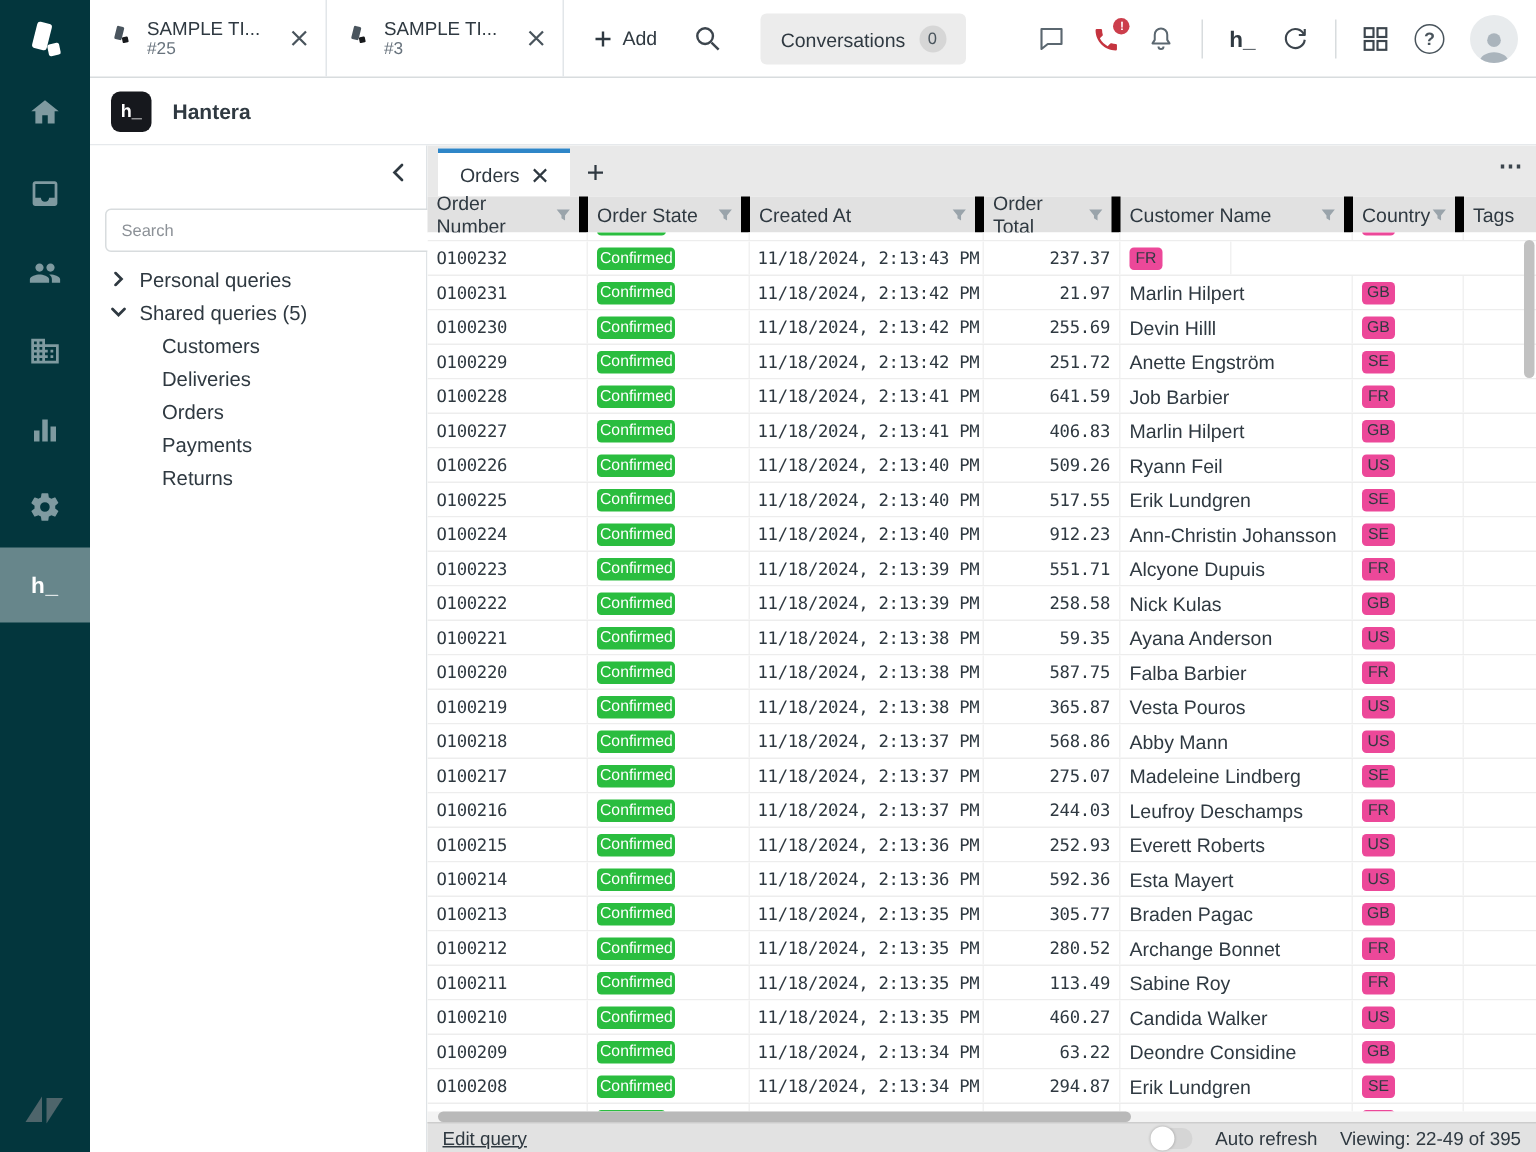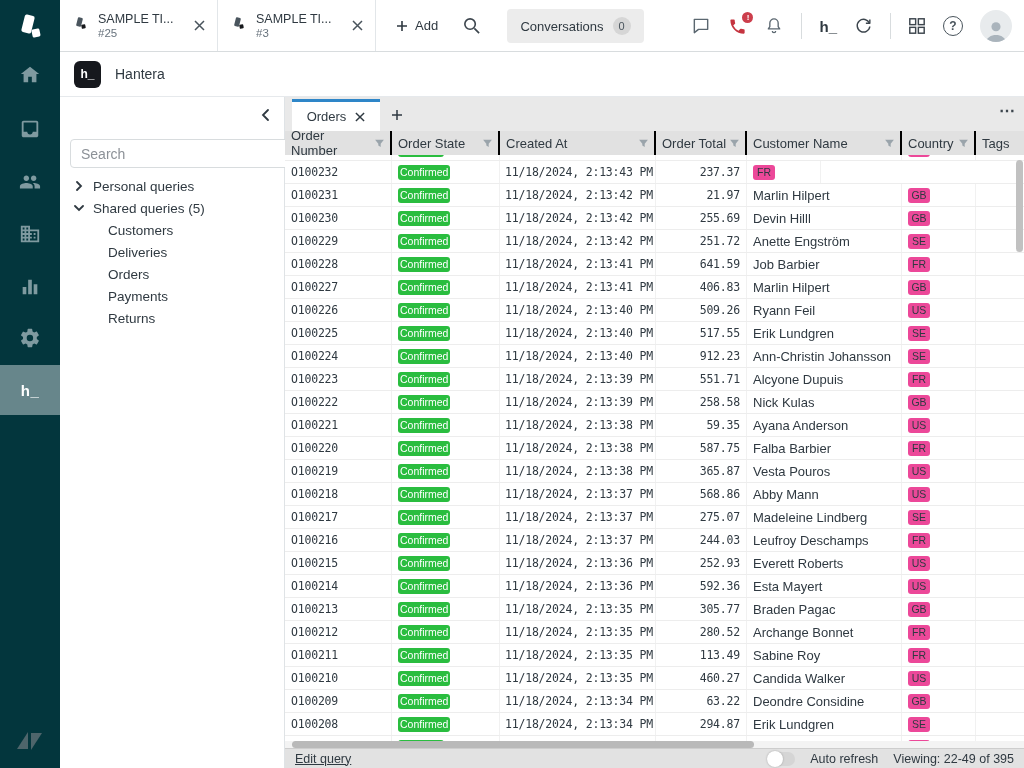--- a/index.html
+++ b/index.html
@@ -44,49 +44,49 @@
   .help-circle { width:20px; height:20px; border:1.7px solid #49545c; border-radius:50%;
                  font-size:12px; font-weight:bold; color:#49545c; display:flex; align-items:center; justify-content:center; }
   .avatar { width:32px; height:32px; border-radius:50%; background:#e8ebed; overflow:hidden;
             display:flex; align-items:flex-end; justify-content:center; }
 
   
   .app-header { position:absolute; left:60px; top:52px; width:964px; height:45px; background:#fff;
                 border-bottom:1px solid #e6e9ec; display:flex; align-items:center; padding-left:14px; gap:14px; }
   .hantera-logo { width:27px; height:27px; background:#16181d; border-radius:6px; color:#fff;
                   display:flex; align-items:center; justify-content:center; font-size:12px; font-weight:bold; }
-  .app-name { font-size:14px; font-weight:400; color:#2f3941; }
+  .app-name { font-size:14px; font-weight:700; color:#2f3941; }
 
   
   .left-panel { position:absolute; left:60px; top:97px; width:225px; bottom:0; background:#fff;
                 border-right:1px solid #dfe3e6; }
   .collapse-btn { position:absolute; right:11px; top:11px; cursor:pointer; display:flex; }
   .search-input { position:absolute; left:10px; top:42px; width:238px; height:29px;
-                  border:1px solid #d8dcde; border-radius:4px; padding:0 10px; font-size:14px;
+                  border:1px solid #d8dcde; border-radius:4px; padding:0 10px; font-size:11px;
                   color:#2f3941; outline:none; font-family:"Liberation Sans",sans-serif; }
   .search-input::placeholder { color:#8c9197; }
   .tree { position:absolute; left:0; top:78px; right:0; font-size:13.5px; color:#2f3941; }
   .tree-row { height:22px; display:flex; align-items:center; padding-left:14px; gap:9px; cursor:pointer; }
   .tree-child { height:22px; display:flex; align-items:center; padding-left:48px; cursor:pointer; }
 
   
   .main { position:absolute; left:285px; top:97px; right:0; bottom:0; background:#fff; }
   .tabstrip { position:absolute; left:0; top:0; right:0; height:34px; background:#e9e9e9; }
   .orders-tab { position:absolute; left:7px; top:2px; width:88px; height:32px; background:#fff;
                 border-top:3px solid #2e86c8; display:flex; align-items:center; justify-content:center;
                 gap:9px; font-size:13px; color:#2f3941; cursor:pointer; }
   .newtab-btn { position:absolute; left:98px; top:2px; width:28px; height:32px; display:flex;
                 align-items:center; justify-content:center; cursor:pointer; }
   .strip-menu { position:absolute; right:8px; top:4px; font-size:16px; font-weight:bold; color:#3c454d;
                 letter-spacing:1px; cursor:pointer; }
 
   .thead { position:absolute; left:0; top:34px; right:0; height:24px; background:#e1e1e1;
            display:flex; font-size:13px; color:#2f3941; }
   .th { display:flex; align-items:center; justify-content:space-between; padding:0 5px 0 6px;
-        border-right:2px solid #000000; cursor:pointer; }
+        border-right:6px solid #000000; cursor:pointer; }
   .th:last-child { border-right:none; }
   .funnel { width:11px; height:11px; fill:#9aa4ab; flex:none; }
   .c0{width:107px}.c1{width:108px}.c2{width:156px}.c3{width:91px}.c4{width:155px}.c5{width:74px}.c6{flex:1}
 
   .tbody { position:absolute; left:0; top:58px; right:0; height:586px; overflow:hidden; }
   .tbody-inner { margin-top:-17px; }
   .tr { display:flex; height:23px; border-bottom:1px solid #ededed; font-size:13px; color:#2f3941; background:#fff; }
   .td { display:flex; align-items:center; padding:0 6px; border-right:1px solid #f1f1f1;
         overflow:hidden; white-space:nowrap; }
   .td.c0,.td.c2,.td.c3 { font-family:"DejaVu Sans Mono",monospace; font-size:11.5px; letter-spacing:-0.2px; }

